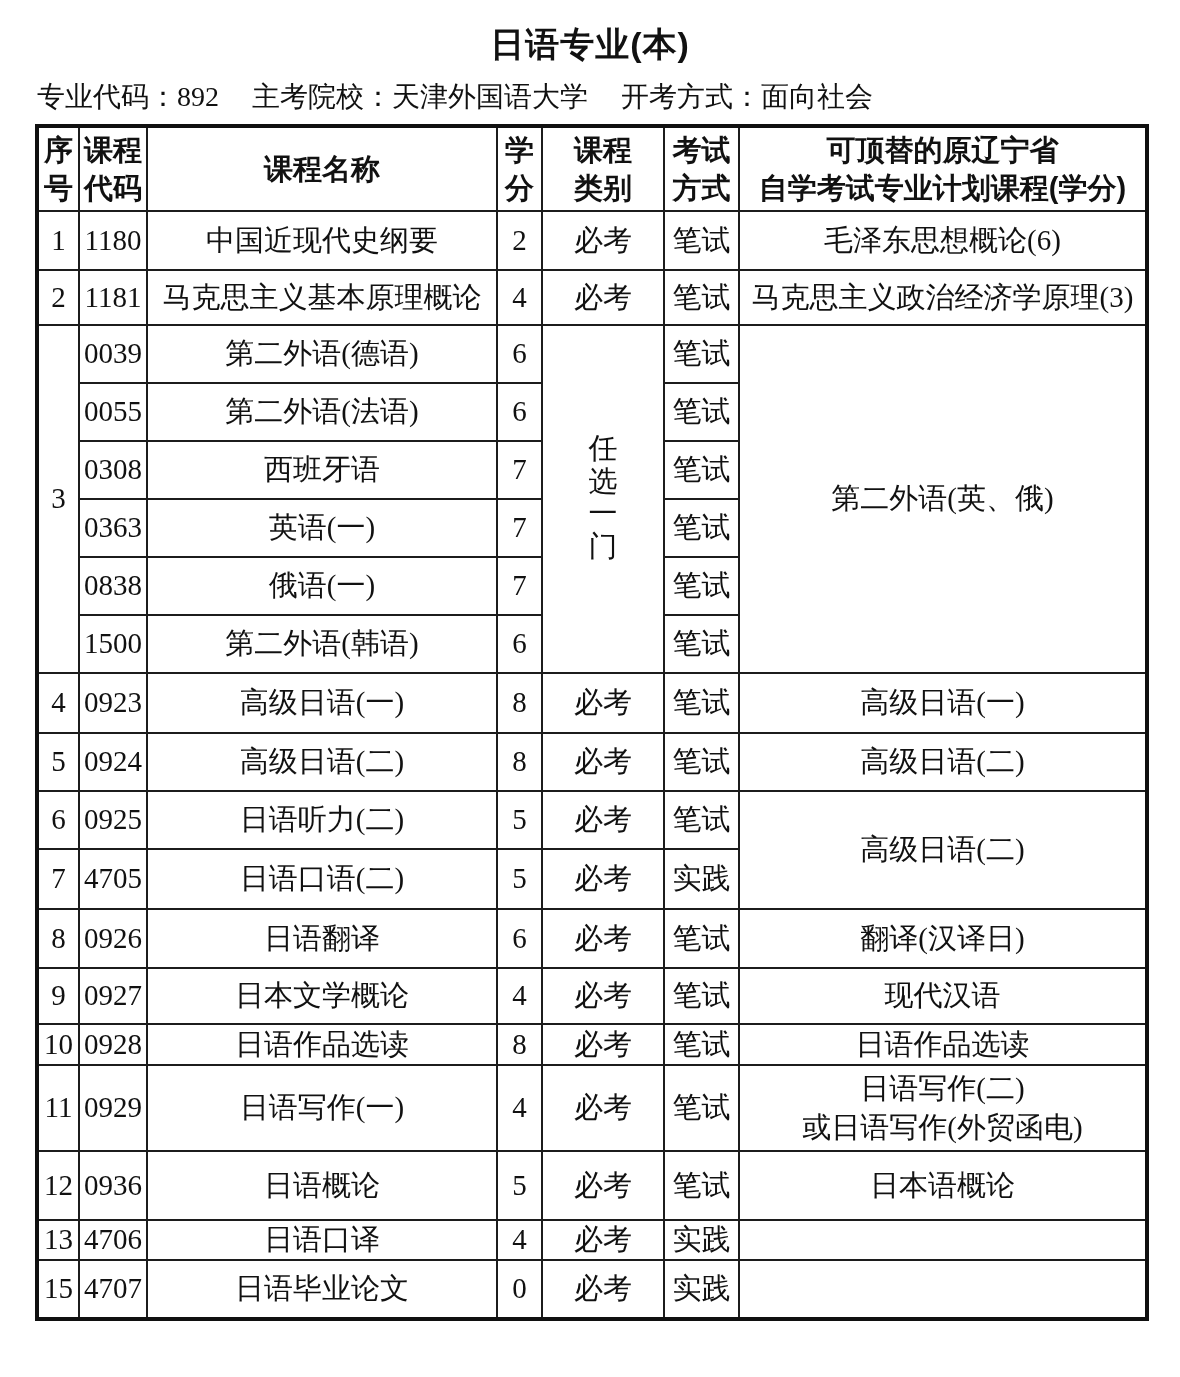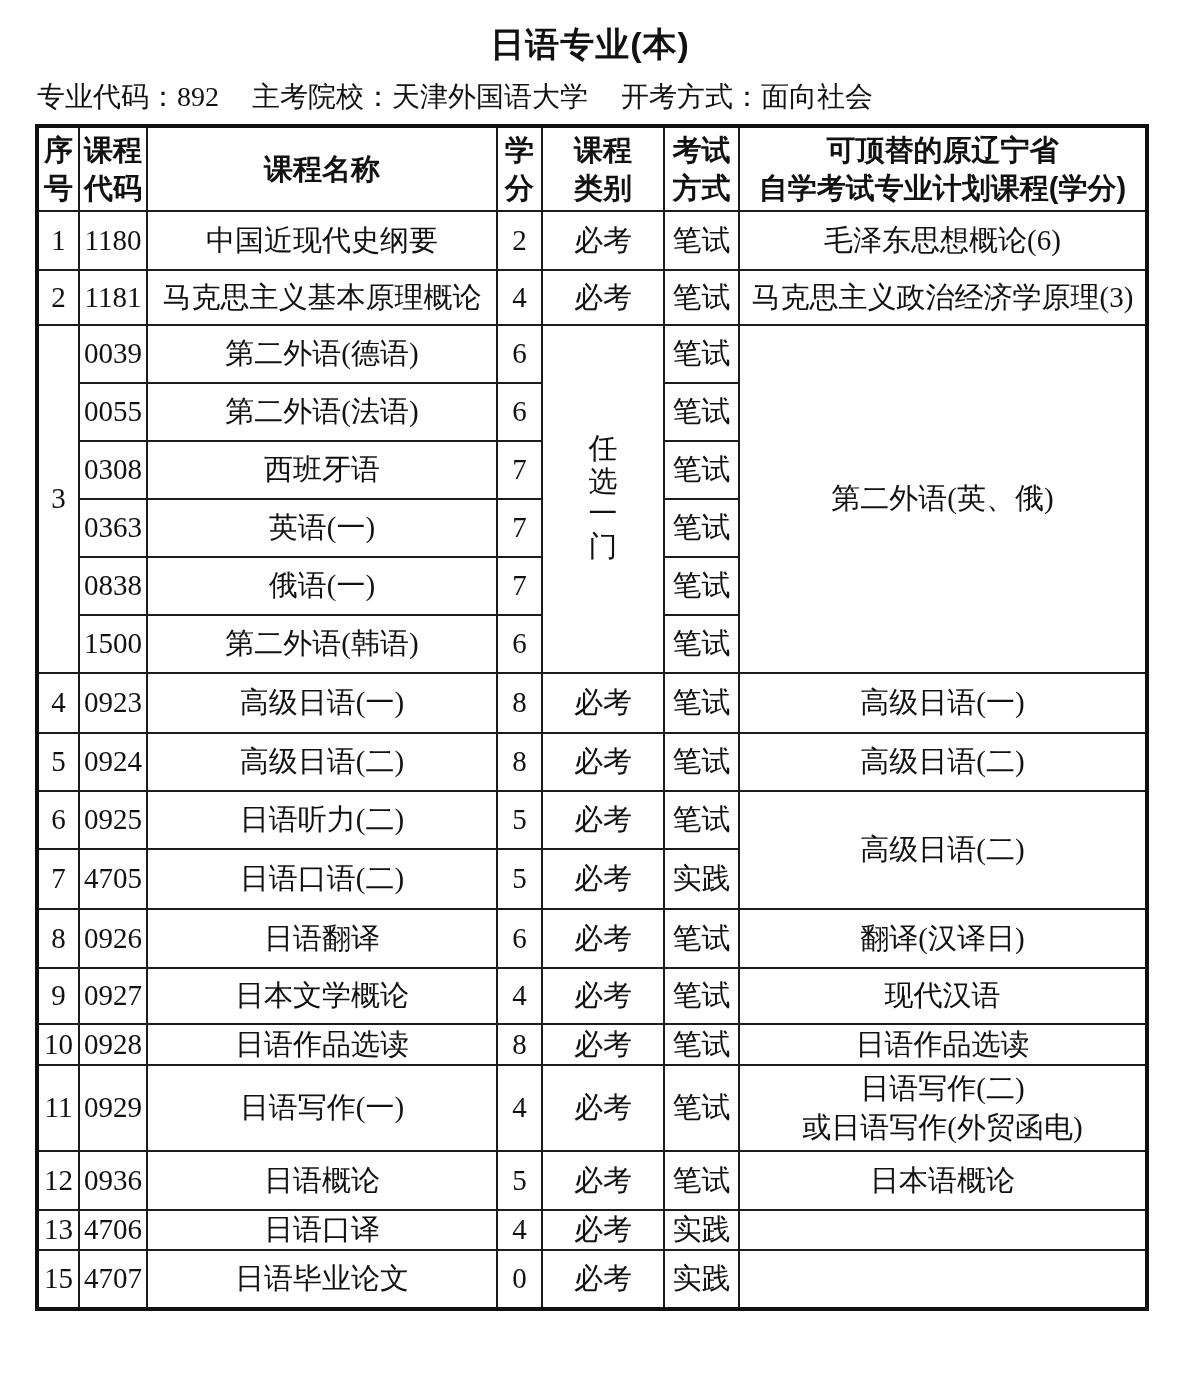--- a/index.html
+++ b/index.html
@@ -231,21 +231,21 @@
       <td>11</td>
       <td>0929</td>
       <td>日语写作(一)</td>
       <td>4</td>
       <td>必考</td>
       <td>笔试</td>
       <td class="multiline">日语写作(二)
 或日语写作(外贸函电)</td>
     </tr>
 
-    <tr style="height:59px">
+    <tr style="height:69px">
       <td>12</td>
       <td>0936</td>
       <td>日语概论</td>
       <td>5</td>
       <td>必考</td>
       <td>笔试</td>
       <td>日本语概论</td>
     </tr>
 
     <tr style="height:40px">

